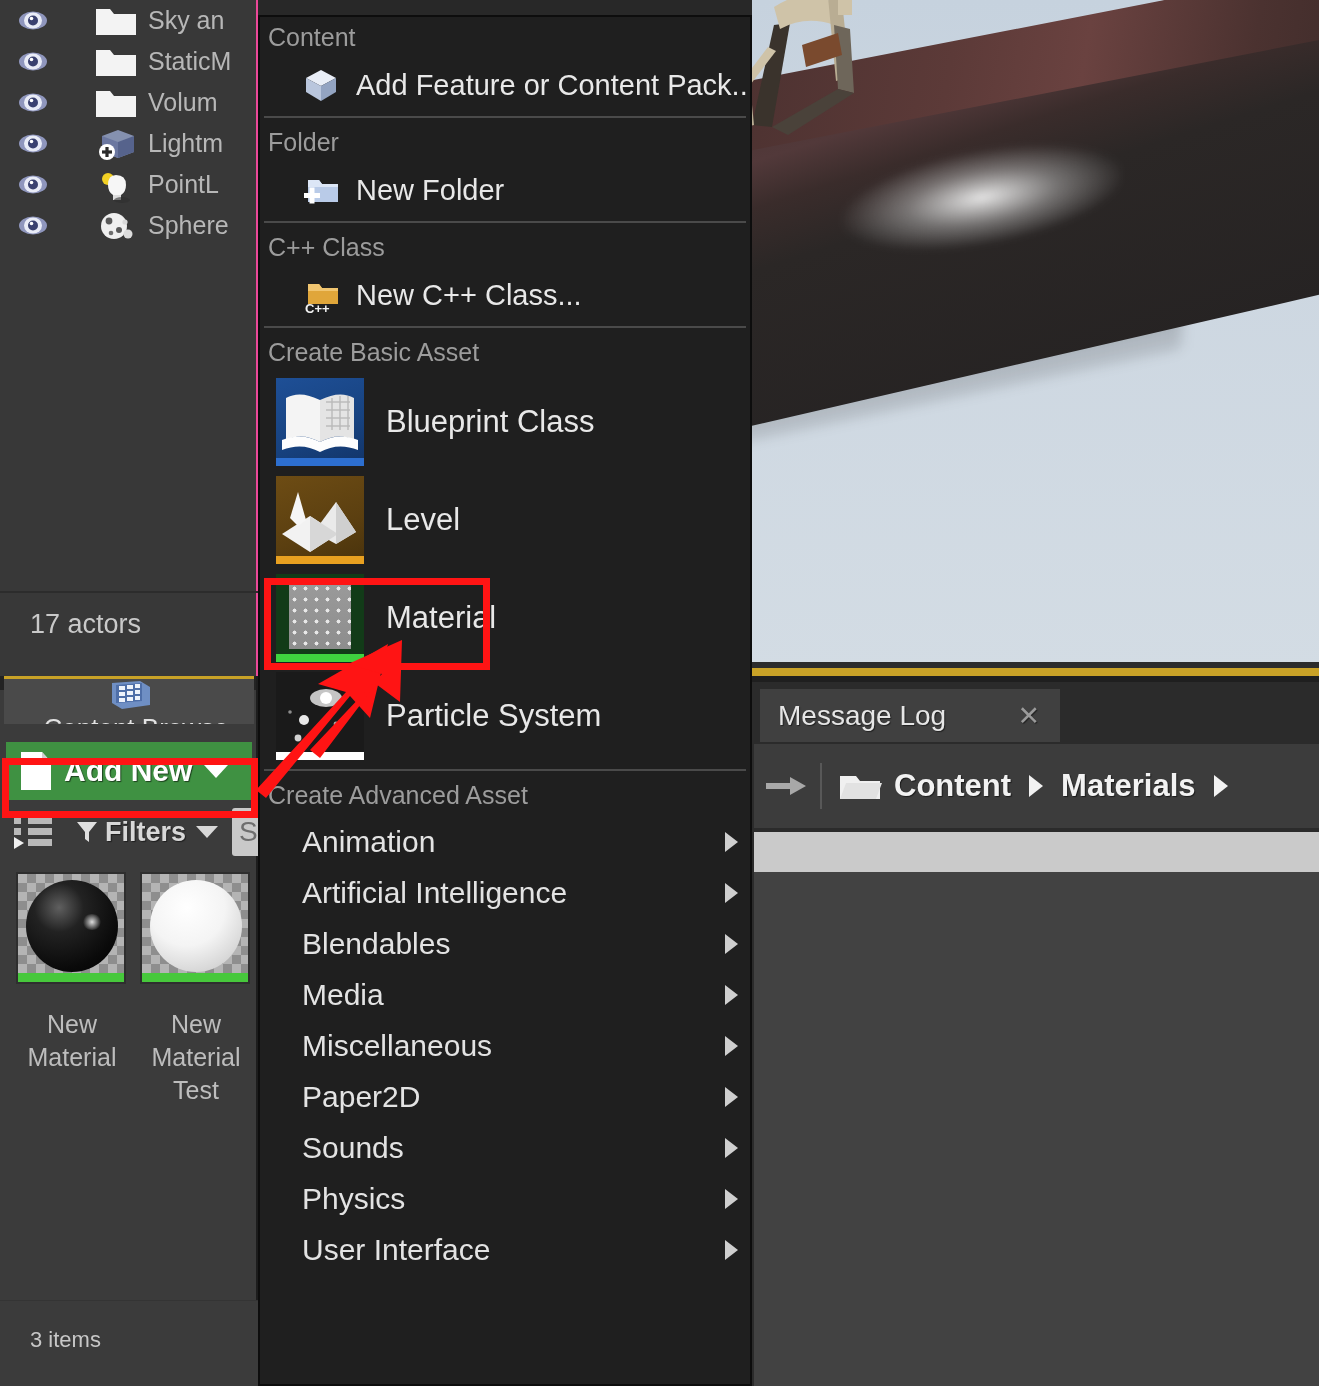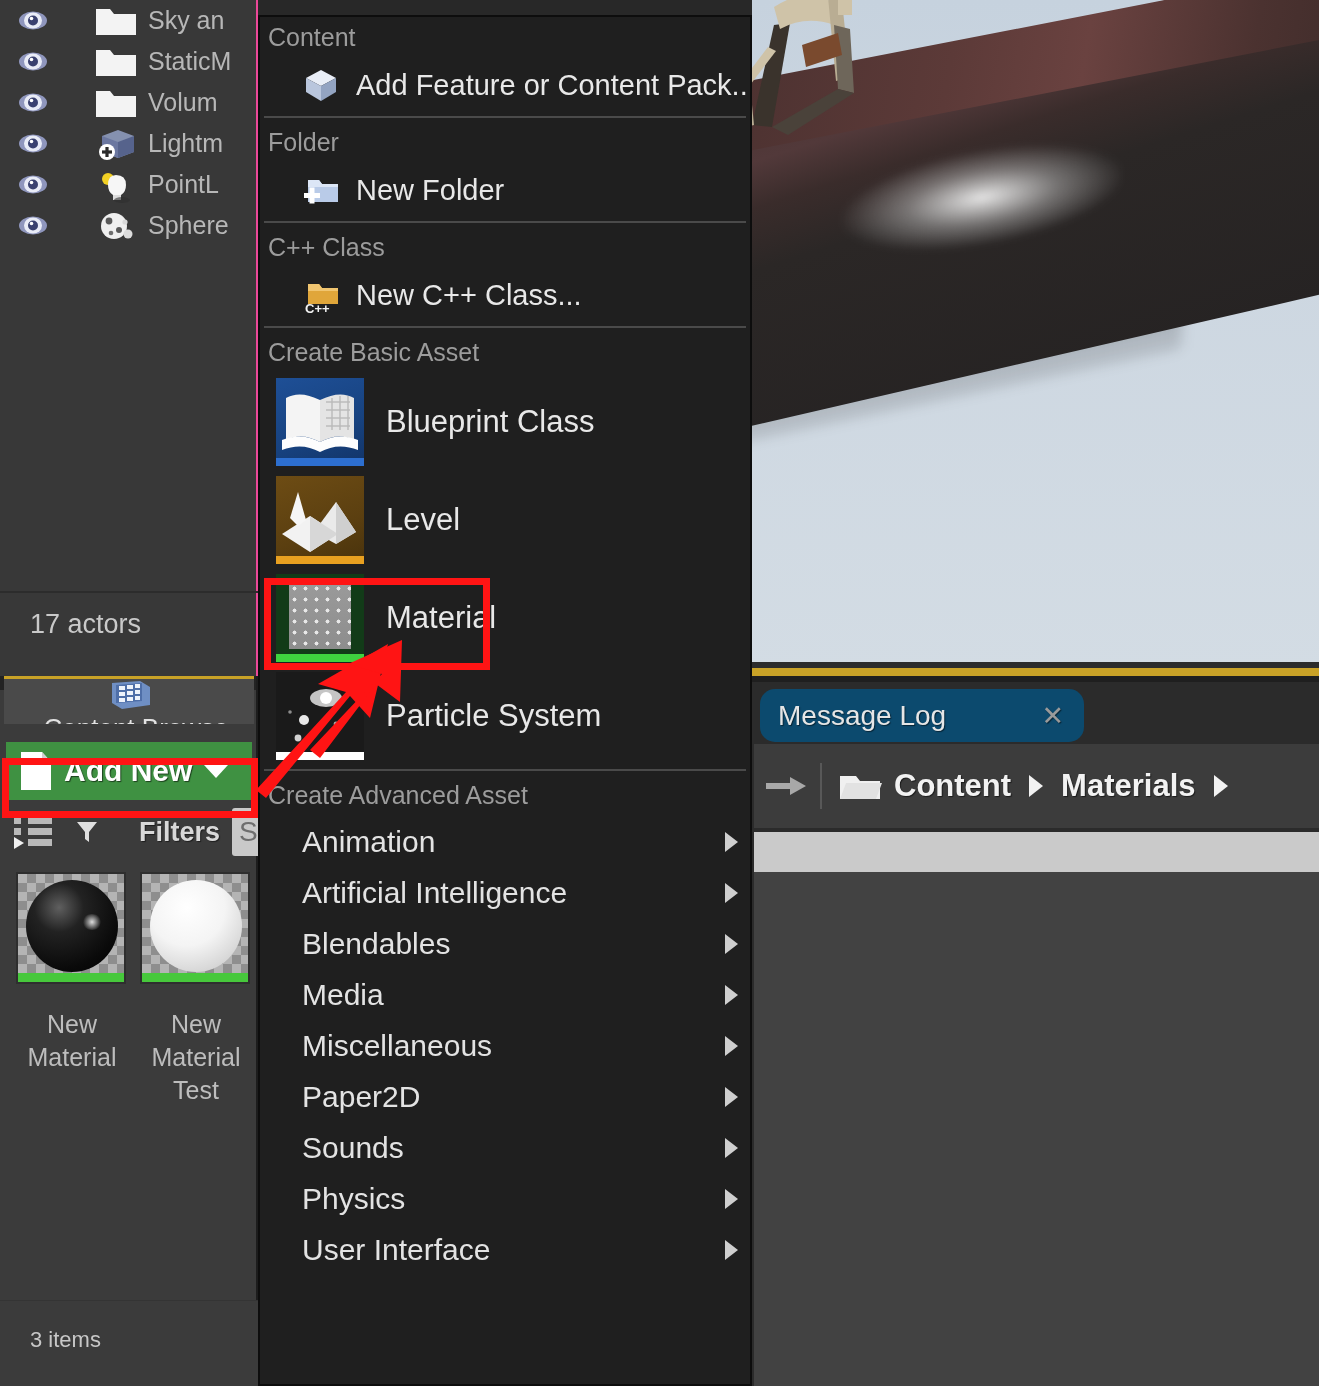--- a/index.html
+++ b/index.html
@@ -105,21 +105,20 @@
   }
 
   .cb-toolbar {
     position: absolute; left: 0; top: 128px; width: 258px; height: 56px;
     display: flex; align-items: center; padding-left: 12px;
   }
   .view-ico { width: 42px; height: 34px; margin-right: 22px; flex: 0 0 auto; }
   .filters {
     display: flex; align-items: center; color: #d8d8d8; font-size: 27px; font-weight: bold;
     text-shadow: 1px 1px 1px rgba(0,0,0,.5);
-    gap: 34px;
   }
   .funnel { width: 22px; height: 24px; margin-right: 7px; }
   .filters-caret {
     width: 0; height: 0; margin-left: 10px;
     border-left: 11px solid transparent; border-right: 11px solid transparent;
     border-top: 12px solid #d8d8d8;
   }
   .search-box {
     position: absolute; left: 232px; top: 132px; width: 48px; height: 48px;
     background: #c9c9c9; border-radius: 3px; color: #6e6e6e; font-size: 28px;
@@ -157,25 +156,24 @@
   }
   .cb-count { position: absolute; left: 30px; top: 26px; color: #c7c7c7; font-size: 22px; }
 
   
   .rdock {
     position: absolute; left: 752px; top: 676px; width: 567px; height: 710px;
     background: #2b2b2b;
   }
   .rdock-topline { position: absolute; left: 0; top: 0; width: 100%; height: 6px; background: #1f1f1f; }
   .msglog-tab {
-    position: absolute; left: 8px; top: 13px; width: 324px; height: 53px;
-    background: #0c4a6e; display: flex; align-items: center; padding-left: 18px;
+    position: absolute; left: 8px; top: 13px; width: 300px; height: 53px;
+    background: #404040; display: flex; align-items: center; padding-left: 18px;
     color: #e6e6e6; font-size: 28px; white-space: nowrap;
     text-shadow: 1px 1px 1px rgba(0,0,0,.5);
-    border-radius: 15px;
   }
   .msglog-x { position: absolute; right: 20px; top: 11px; color: #9a9a9a; font-size: 27px; }
   .breadcrumb {
     position: absolute; left: 2px; top: 68px; width: 565px; height: 84px;
     background: #3c3c3c; display: flex; align-items: center; padding-left: 8px;
   }
   .bc-arrow { width: 48px; height: 34px; margin-right: 8px; flex: 0 0 auto; }
   .bc-sep { width: 2px; height: 46px; background: #585858; margin: 0 16px 0 2px; }
   .bc-folder { width: 44px; height: 32px; margin-right: 12px; flex: 0 0 auto; }
   .bc-item {

